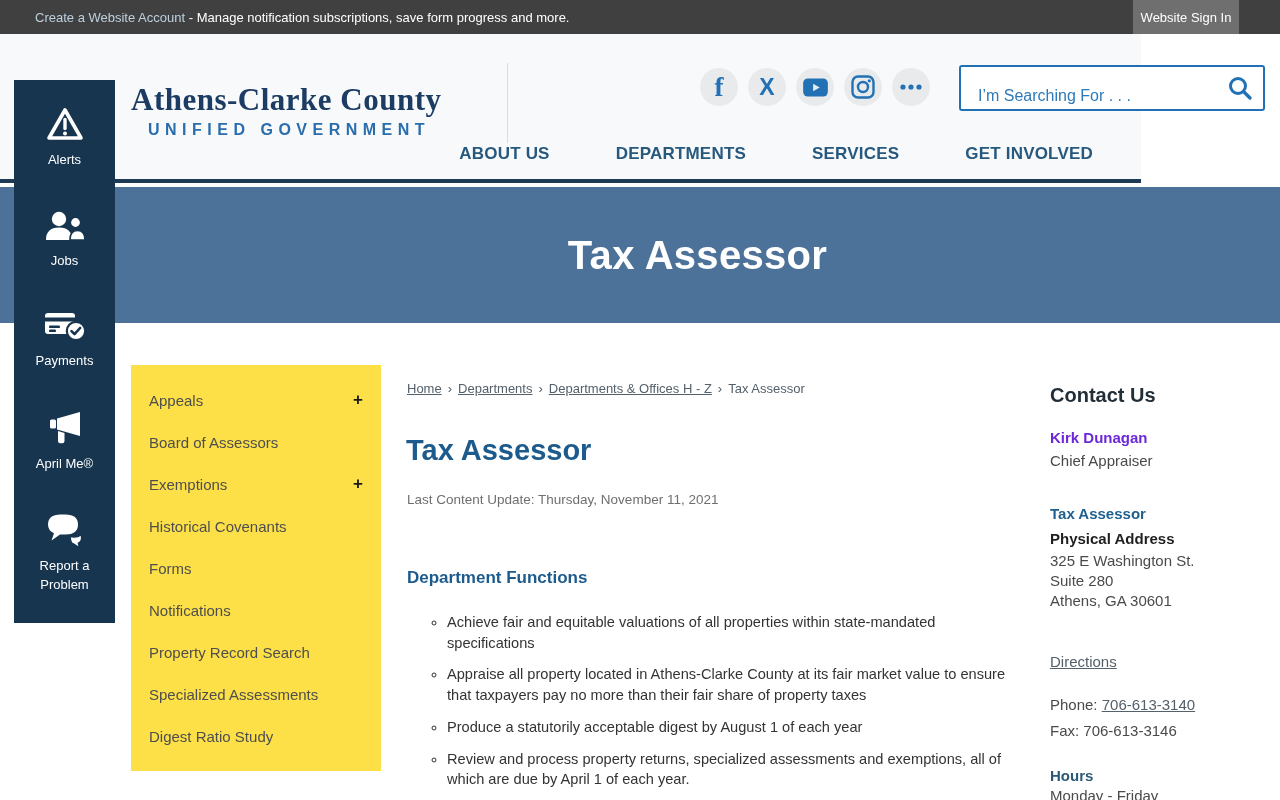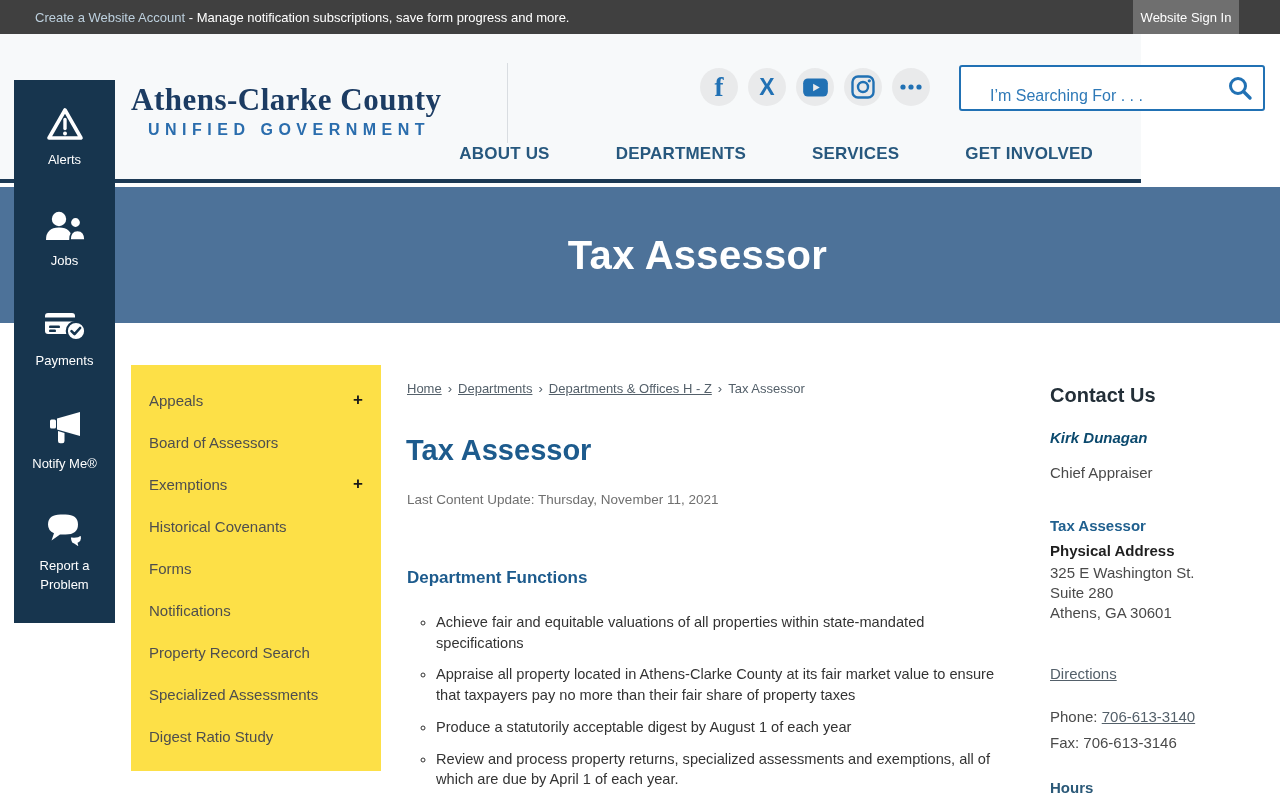--- a/index.html
+++ b/index.html
@@ -24,21 +24,21 @@
 
   .social { position:absolute; left:700px; top:34px; display:flex; gap:10px; }
   .soc-circle { width:38px; height:38px; border-radius:50%; background:#e9eaeb; color:#2171b4;
                 display:flex; align-items:center; justify-content:center; cursor:pointer; }
   .glyph-f { font-family:"Liberation Serif", serif; font-weight:bold; font-size:27px; line-height:1; }
   .glyph-x { font-weight:bold; font-size:23px; line-height:1; }
 
   .searchbox { position:absolute; left:959px; top:31px; width:306px; height:46px; background:#fff;
                border:2px solid #2171b4; border-radius:3px; display:flex; align-items:center; }
   .searchbox input { flex:1; border:none; outline:none; background:transparent; font-family:"Liberation Sans", sans-serif;
-                     font-size:16px; color:#2e79b7; padding-left:29px;margin-top:16px; }
+                     font-size:16px; color:#2e79b7; padding-left:17px;margin-top:16px; }
   .searchbox input::placeholder { color:#2e79b7; opacity:1; }
   .search-btn { width:46px; display:flex; align-items:center; justify-content:center; cursor:pointer; }
 
   .mainnav { position:absolute; top:110px; right:48px; display:flex; gap:66px; }
   .mainnav a { font-size:17px; font-weight:bold; color:#27587e; text-decoration:none; letter-spacing:.2px; }
 
   
   .banner { position:absolute; left:0; top:187px; width:1280px; height:136px; background:#4d7299; }
   .banner-title { position:absolute; left:115px; right:0; top:0; height:136px; display:flex; align-items:center;
                   justify-content:center; color:#fff; font-size:40px; font-weight:600; letter-spacing:.3px; }
@@ -61,26 +61,26 @@
   .breadcrumb { position:absolute; left:407px; top:381px; font-size:13px; color:#54606a; }
   .breadcrumb a { color:#54606a; text-decoration:underline; }
   .breadcrumb .sep { margin:0 6px; }
 
   
   .page-title { position:absolute; left:406px; top:434px; font-size:29px; font-weight:bold; color:#1d5b8d; }
   .updated { position:absolute; left:407px; top:492px; font-size:13.5px; color:#6f6f6f; }
   .section-title { position:absolute; left:407px; top:568px; font-size:17px; font-weight:bold; color:#1d5b8d; }
   .functions { position:absolute; left:414px; top:612px; width:600px; }
   .functions ul { list-style-type:circle; padding-left:22px; }
-  .functions li { font-size:14.6px; color:#333; line-height:1.42; margin-bottom:11px; }
+  .functions li { font-size:14.6px; color:#333; line-height:1.42; margin-bottom:11px;margin-left:11px; }
 
   
   .contact { position:absolute; left:1050px; top:384px; width:210px; font-size:15px; color:#4a4a4a; }
   .contact-heading { font-size:20px; font-weight:bold; color:#232f38; margin-bottom:22px; }
-  .contact-name { font-weight:bold; color:#0c4a6e; margin-bottom:18px;font-style:italic; }
+  .contact-name { font-weight:bold; color:#6d28d9; margin-bottom:6px; }
   .contact-role { margin-bottom:36px; }
   .contact-dept { font-weight:bold; color:#20608f; margin-bottom:8px; }
   .addr-label { font-weight:bold; color:#1f1f1f; margin-bottom:4px; }
   .addr-line { line-height:20px; }
   .directions { display:inline-block; margin-top:42px; color:#54606a; text-decoration:underline; }
   .phone-line { margin-top:26px; }
   .phone-line a { color:#54606a; text-decoration:underline; }
   .fax-line { margin-top:9px; }
   .hours-label { margin-top:28px; font-weight:bold; color:#2b5978; }
   .hours-value { margin-top:3px; }
@@ -183,21 +183,21 @@
         <path d="M28.5 22.2 l3 3 l5.6 -6.2" fill="none" stroke="#17354e" stroke-width="2.6" stroke-linecap="round" stroke-linejoin="round"></path>
       </svg>
       <span class="qlabel">Payments</span>
     </div>
     <div class="quick-item">
       <svg width="40" height="36" viewBox="0 0 40 36">
         <path d="M36 2 L36 26 L13 19.5 L13 8.5 Z" fill="#fff"></path>
         <rect x="6" y="9.5" width="6" height="9" rx="1.5" fill="#fff"></rect>
         <path d="M14 21 l6.5 2 v8 a2.2 2.2 0 0 1 -2.2 2.2 h-2.1 a2.2 2.2 0 0 1 -2.2 -2.2 z" fill="#fff"></path>
       </svg>
-      <span class="qlabel">Notify Me®</span>
+      <span class="qlabel">April Me®</span>
     </div>
     <div class="quick-item">
       <svg width="40" height="36" viewBox="0 0 40 36">
         <path d="M3 12.5 q0 -10 12.5 -10 h5 q12.5 0 12.5 10 q0 10 -12.5 10 h-5.5 l-8.5 6 l2.5 -7.3 q-6 -2.4 -6 -8.7 z" fill="#fff"></path>
         <path d="M25 24.5 q7 1.5 11 -2 q2.5 6.5 -2.5 8.8 l1.2 5 l-6.2 -4.2 q-3.2 -.3 -3.5 -7.6 z" fill="#fff" stroke="#17354e" stroke-width="1.7"></path>
       </svg>
       <span class="qlabel">Report a Problem</span>
     </div>
   </div>
 

